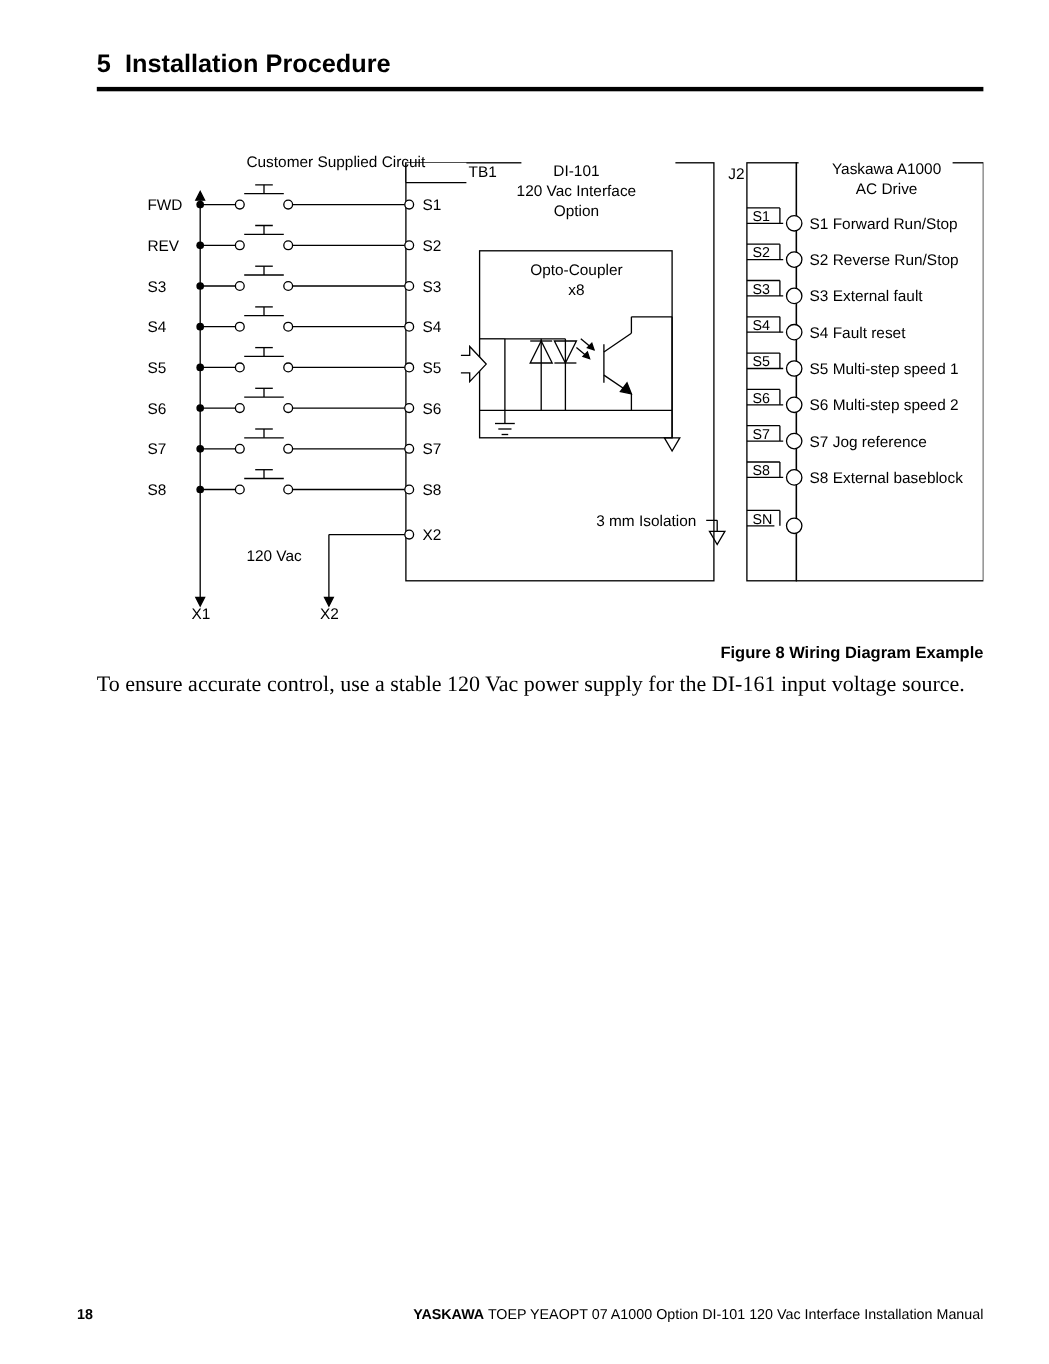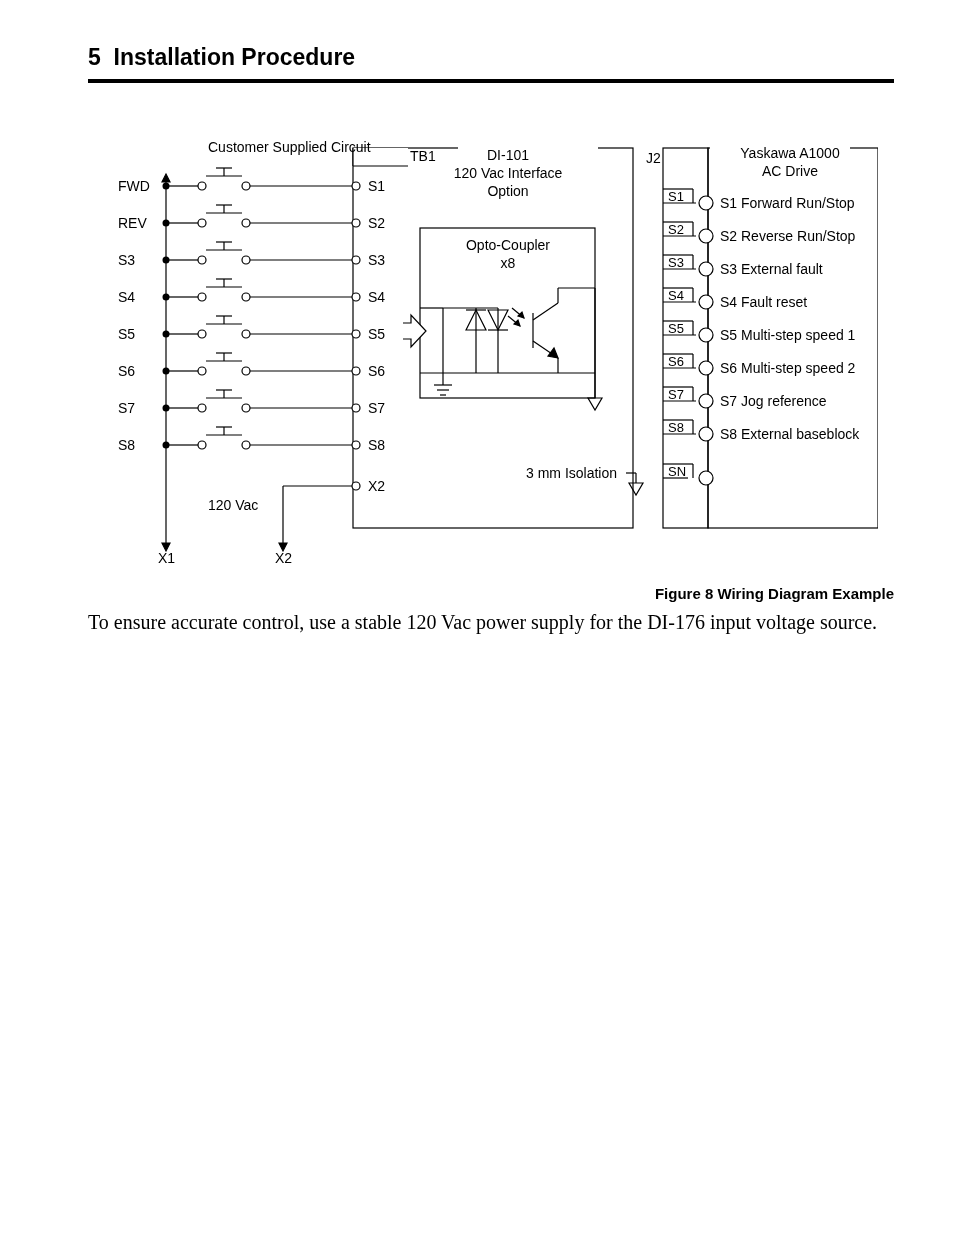--- a/index.html
+++ b/index.html
@@ -1,19 +1,19 @@
 <!DOCTYPE html>
 <html><head>
 <meta charset="utf-8">
 <style>
   html,body{margin:0;padding:0;background:#fff;color:#000;font-family:Arial,Helvetica,sans-serif}
   .page{width:954px;height:1240px;position:relative;margin:4px auto;box-sizing:border-box;padding:40px 60px 40px 88px}
   .heading{font-size:23px;font-weight:bold;margin:0 0 8px 0}
   .rule{border:none;border-top:4px solid #000;margin:0 0 55px 0}
-  .diagram-wrap{width:100%;display:flex;justify-content:flex-start}
+  .diagram-wrap{width:100%;display:flex;justify-content:flex-end}
   .diagram{width:790px;height:435px}
   .caption{text-align:right;font-weight:bold;font-size:15px;margin:12px 0 8px 0}
   .bodytext{font-family:"Times New Roman",Times,serif;font-size:20px;line-height:1.25;margin:0}
   .footer{position:absolute;left:70px;right:60px;bottom:42px;display:flex;justify-content:space-between;align-items:baseline;font-size:13px}
   .footer .pn{font-weight:bold}
   .footer .ft{font-family:Arial,Helvetica,sans-serif}
   .footer .ft b{font-weight:bold}
   svg text{font-family:Arial,Helvetica,sans-serif;fill:#000}
 </style>
 </head>
@@ -302,16 +302,22 @@
         <line x1="605" y1="326" x2="605" y2="340" stroke="#000" stroke-width="1.2"></line>
         <text x="580" y="338" font-size="13">SN</text>
         <circle cx="618" cy="340" r="7" fill="#fff" stroke="#000" stroke-width="1.2"></circle>
       </g>
 
     </svg>
   </div>
 
   <div class="caption">Figure 8  Wiring Diagram Example</div>
 
-  <p class="bodytext">To ensure accurate control, use a stable 120 Vac power supply for the DI-176 input voltage source.</p>
-
+  <p class="bodytext">To ensure accurate control, use a stable 120 Vac power supply for the DI-161 input voltage source.</p>
+
+  <div class="footer">
+    <span class="pn">18</span>
+    <span class="ft">
+      <b>YASKAWA</b><span> TOEP YEAOPT 07 A1000 Option DI-101 120 Vac Interface Installation Manual</span>
+    </span>
+  </div>
 
 </div>
 
 </body></html>

